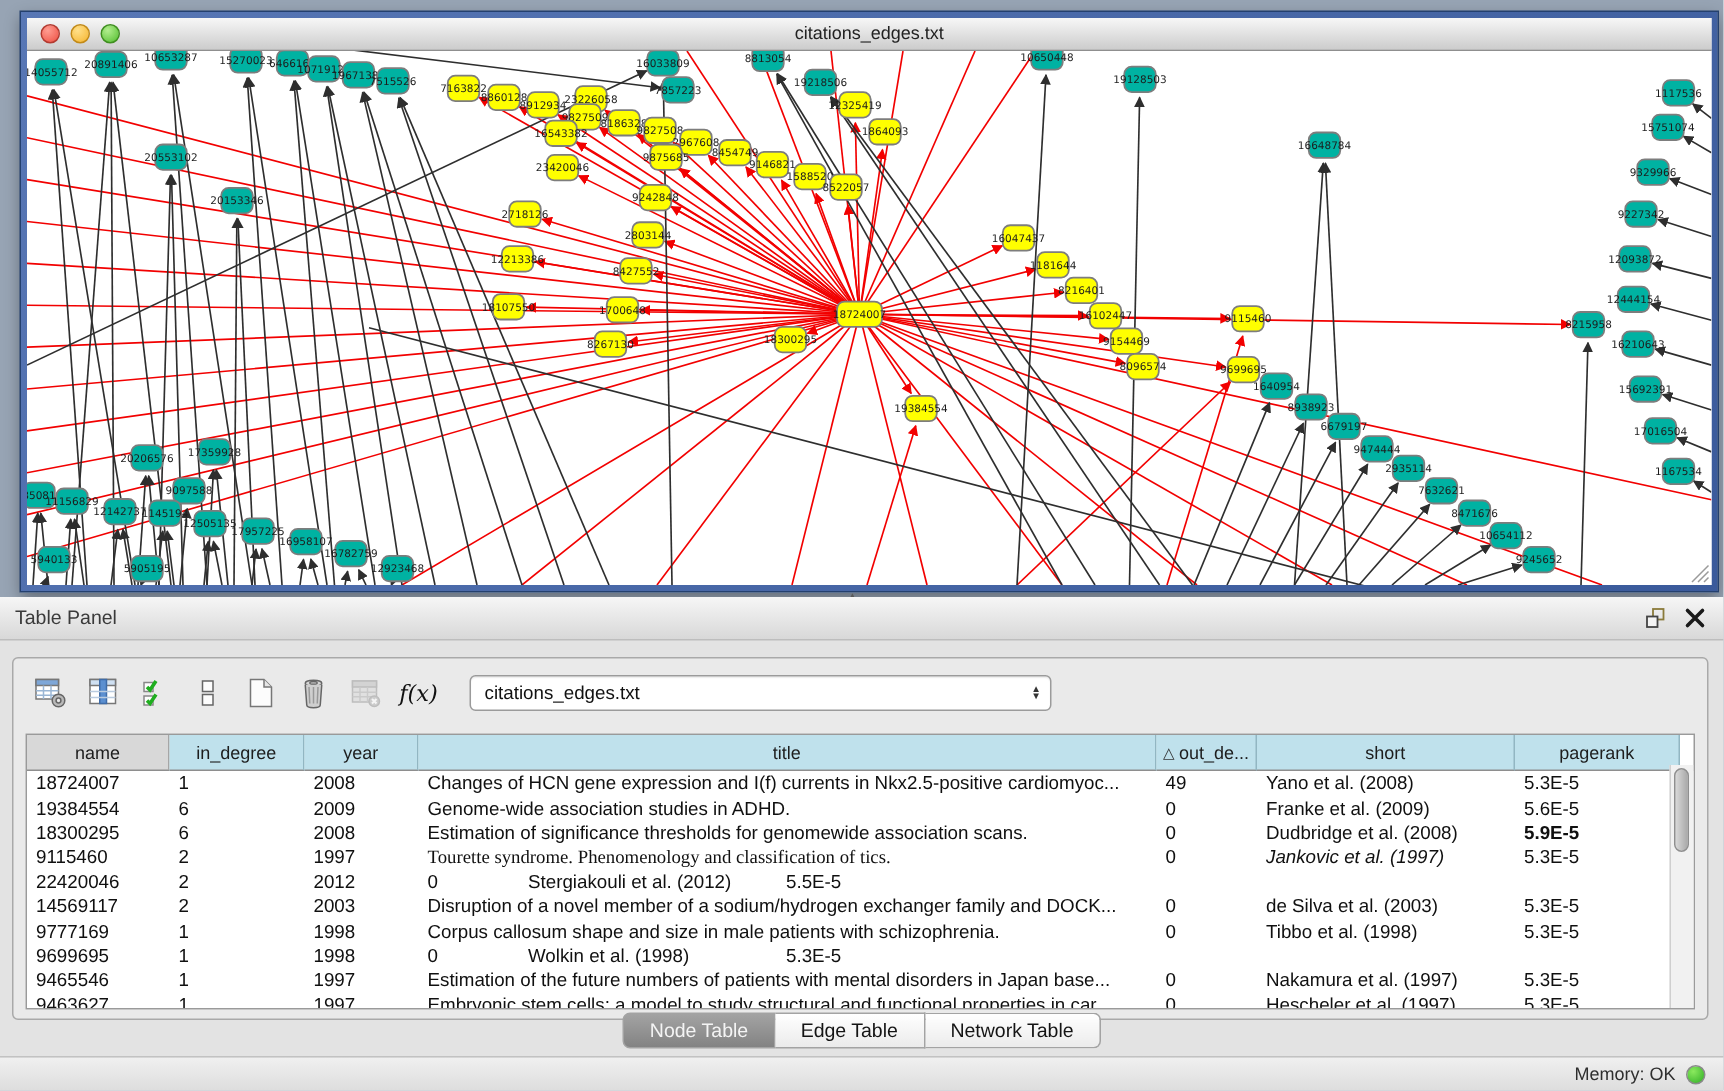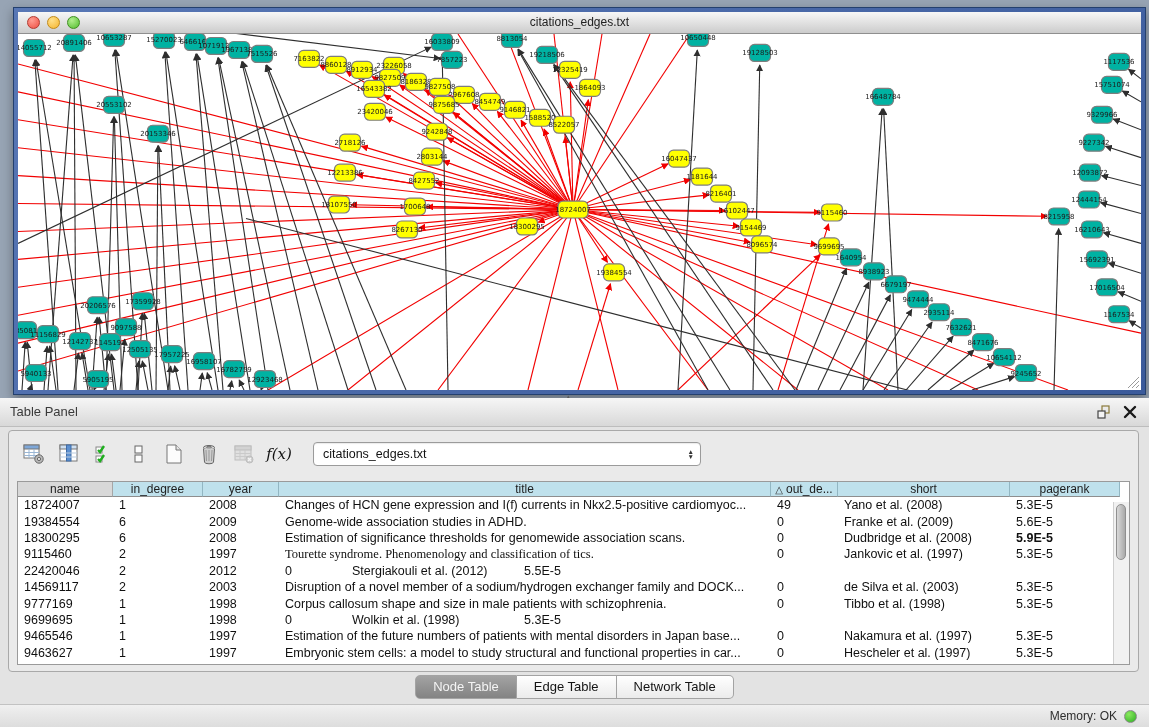--- a/index.html
+++ b/index.html
@@ -26,35 +26,35 @@
 
   
   .table-panel{position:absolute;left:0;top:398px;width:1149px;height:329px;background:#e3e3e3;}
   .collapse-handle{position:absolute;top:-5px;left:566px;font-size:9px;color:#5a5a5a;line-height:9px;}
   .tp-header{height:28px;background:linear-gradient(#f6f6f6,#d8d8d8);
     border-bottom:1px solid #bdbdbd;position:relative;}
   .tp-title{position:absolute;left:10px;top:0;line-height:28px;font-size:13px;color:#3a3a3a;}
   .tp-header-icons{position:absolute;right:12px;top:6px;display:flex;gap:12px;align-items:center;}
   .icon-btn{background:none;border:none;padding:0;cursor:default;display:flex;align-items:center;justify-content:center;}
 
-  .tp-frame{position:absolute;left:8px;top:32px;width:1131px;height:242px;
+  .tp-frame{position:absolute;left:8px;top:40px;width:1131px;height:242px;
     background:#eaeaea;border:1px solid #a9a9a9;border-radius:4px;box-sizing:border-box;}
   .tp-toolbar{position:absolute;left:12px;top:7px;height:32px;display:flex;align-items:center;gap:9px;}
   .tb-btn{width:26px;height:26px;background:none;border:none;padding:2px;display:flex;
     align-items:center;justify-content:center;}
   .fx-label{font-family:"DejaVu Serif",serif;font-style:italic;font-size:15px;color:#111;padding:0 2px;}
   .dropdown{width:388px;height:24px;margin-left:12px;background:#fff;border:1px solid #9b9b9b;
     border-radius:4px;display:flex;align-items:center;padding:0 4px 0 9px;font-size:12.5px;color:#111;
     box-sizing:border-box;box-shadow:inset 0 1px 1px rgba(0,0,0,.08);}
   .dd-arrows{margin-left:auto;display:flex;flex-direction:column;color:#333;
     font-size:6.5px;line-height:5.5px;padding-right:2px;}
 
   .tp-table{position:absolute;left:8px;top:50px;right:8px;bottom:6px;background:#fff;
     border:1px solid #9a9a9a;overflow:hidden;}
-  .thead{display:flex;height:15px;}
+  .thead{display:flex;height:24px;}
   .th{box-sizing:border-box;background:#bfe1ec;border-right:1px solid #92b6c2;
     border-bottom:1px solid #8e8e8e;font-size:12px;display:flex;align-items:center;
     justify-content:center;color:#1d1d1d;flex:0 0 auto;gap:3px;}
   .th.th-name{background:#d8d8d8;border-right-color:#a6a6a6;}
   .th .sort{font-size:10px;color:#333;}
   .tbody{position:relative;}
   .tr{display:flex;height:16.4px;background:#fff;}
   .td{box-sizing:border-box;padding-left:6px;font-size:12.5px;white-space:nowrap;
     overflow:hidden;color:#101010;display:flex;align-items:center;flex:0 0 auto;}
   .vscroll{position:absolute;right:0;top:20px;bottom:0;width:15px;background:#f1f1f1;
@@ -747,21 +747,21 @@
             <div class="td" style="width: 67px;">0</div>
             <div class="td" style="width: 172px;">Dudbridge et al. (2008)</div>
             <div class="td" style="width: 110px; font-weight: bold;">5.9E-5</div>
           </div>
           <div class="tr">
             <div class="td" style="width: 95px;">9115460</div>
             <div class="td" style="width: 90px;">2</div>
             <div class="td" style="width: 76px;">1997</div>
             <div class="td" style="width: 492px; font-family: Liberation Serif, serif;">Tourette syndrome. Phenomenology and classification of tics.</div>
             <div class="td" style="width: 67px;">0</div>
-            <div class="td" style="width: 172px;">Jankovic et al. (1997)</div>
+            <div class="td" style="width: 172px; font-style: italic;">Jankovic et al. (1997)</div>
             <div class="td" style="width: 110px;">5.3E-5</div>
           </div>
           <div class="tr">
             <div class="td" style="width: 95px;">22420046</div>
             <div class="td" style="width: 90px;">2</div>
             <div class="td" style="width: 76px;">2012</div>
             <div class="td" style="width: 67px;">0</div>
             <div class="td" style="width: 172px;">Stergiakouli et al. (2012)</div>
             <div class="td" style="width: 110px;">5.5E-5</div>
           </div>

